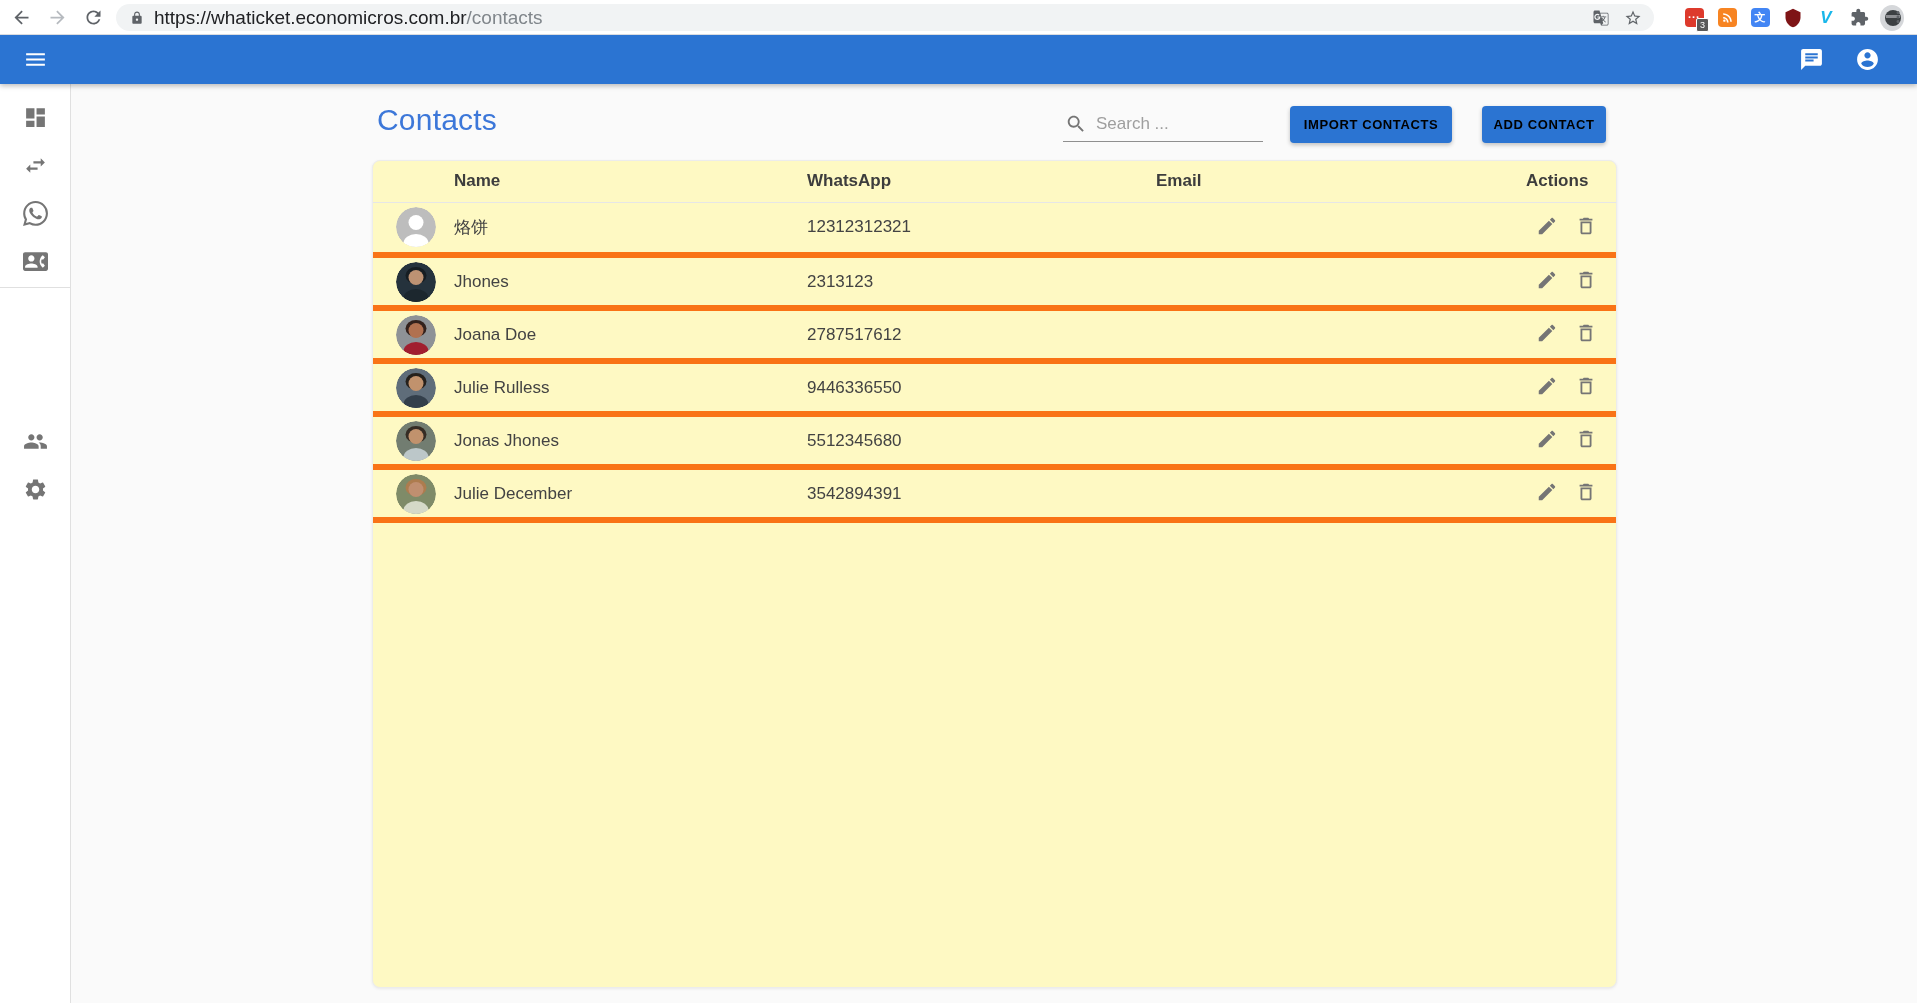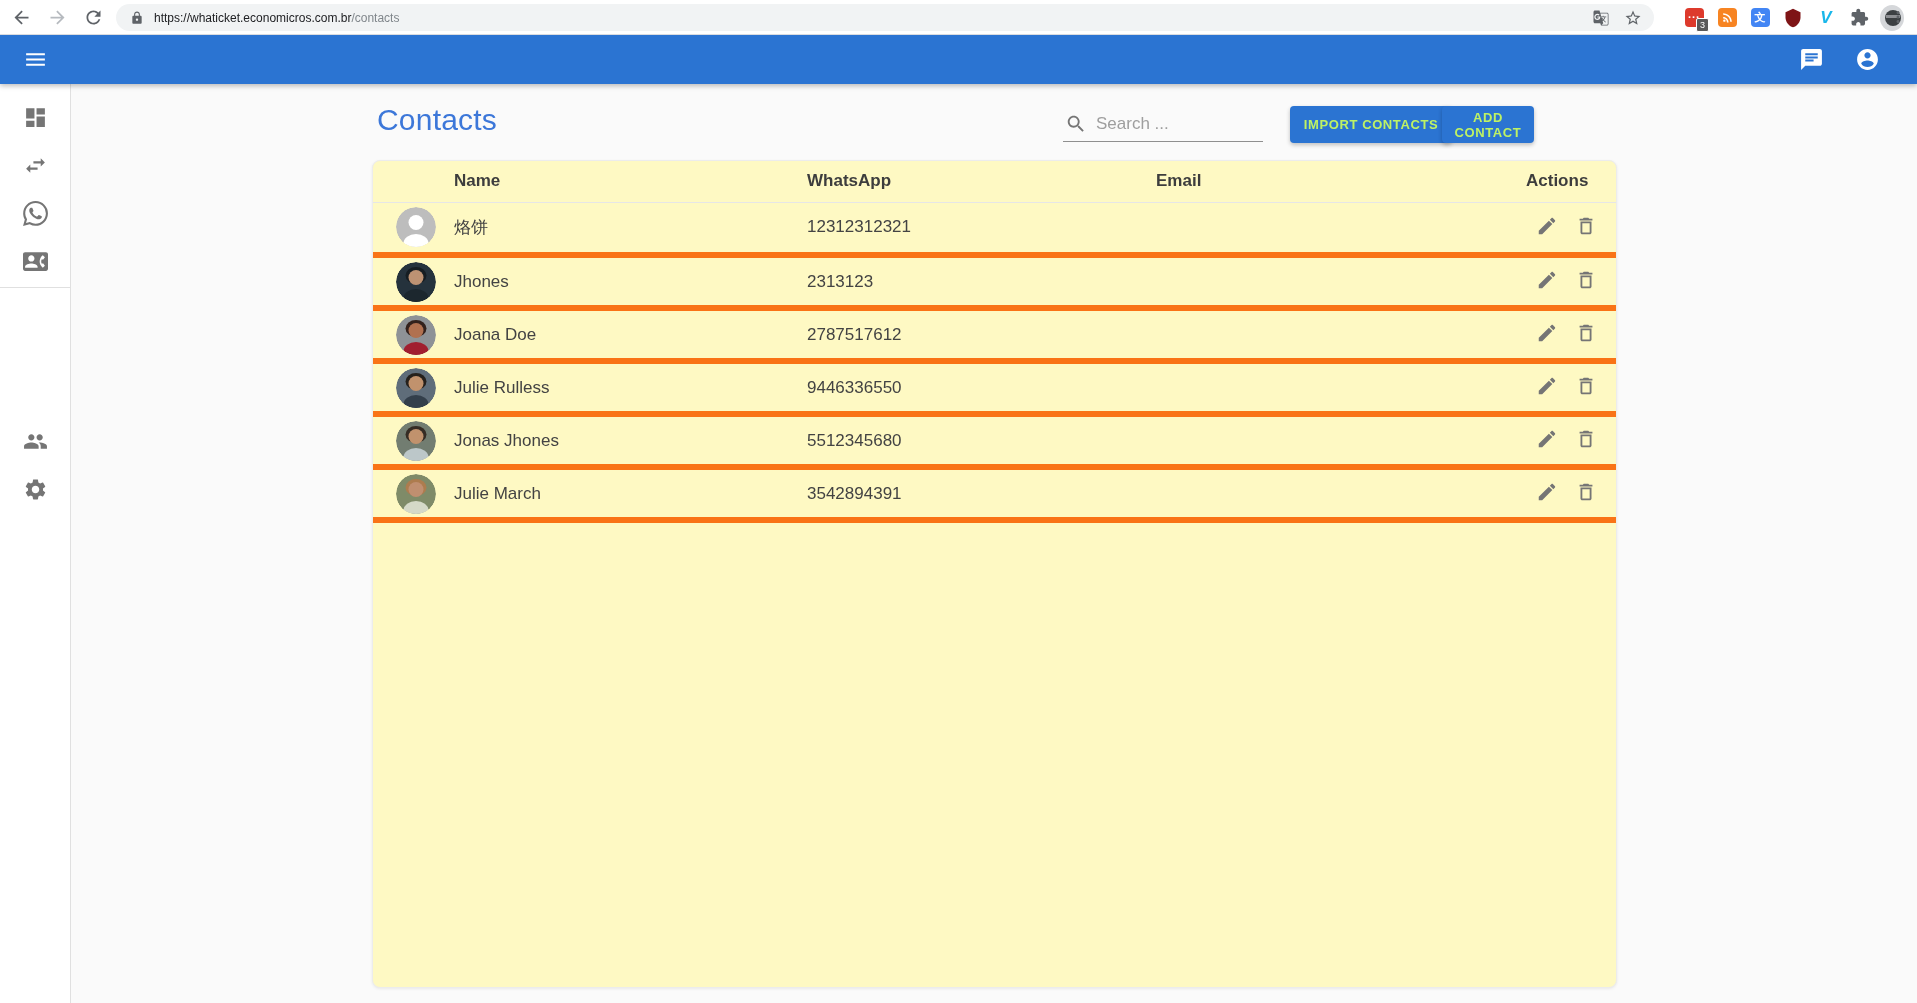--- a/index.html
+++ b/index.html
@@ -13,21 +13,21 @@
   .nav-btn { position:absolute; top:4px; width:27px; height:27px; border:none; background:transparent;
              border-radius:50%; display:flex; align-items:center; justify-content:center; cursor:pointer; }
   .nav-btn svg { width:21px; height:21px; fill:#5f6368; }
   .nav-btn.disabled svg { fill:#b6babf; }
   .btn-back { left:8px; } .btn-forward { left:44px; } .btn-refresh { left:80px; }
 
   .omnibox { position:absolute; left:116px; top:4px; width:1538px; height:27px;
              background:#f1f3f4; border-radius:14px; display:flex; align-items:center;
              padding:0 10px 0 14px; }
   .omnibox svg.lock { width:14px; height:14px; fill:#5f6368; margin-right:10px; flex:0 0 auto; }
-  .url-text { font-size:12px; color:#202124; white-space:nowrap; }
+  .url-text { font-size:19px; color:#202124; white-space:nowrap; }
   .url-path { color:#80868b; }
   .omnibox .spacer { flex:1; }
   .page-action { width:22px; height:22px; border:none; background:transparent; cursor:pointer;
                  display:flex; align-items:center; justify-content:center; margin-left:10px; }
   .page-action svg { width:18px; height:18px; fill:#5f6368; }
 
   .ext-row { position:absolute; top:0; left:1682px; height:35px; display:flex; align-items:center; gap:9px; }
   .ext-btn { width:24px; height:24px; border:none; background:transparent; cursor:pointer; position:relative;
              display:flex; align-items:center; justify-content:center; }
   .ext-sq { width:19px; height:19px; border-radius:4px; display:flex; align-items:center; justify-content:center; }
@@ -67,25 +67,25 @@
   
   .page-title { position:absolute; left:377px; top:103px; font-size:30px; font-weight:500;
                 color:var(--title); letter-spacing:.2px; }
   .search-box { position:absolute; left:1063px; top:110px; width:200px; height:32px;
                 border-bottom:1px solid #8f8f8f; display:flex; align-items:center; }
   .search-box svg { width:22px; height:22px; fill:#757575; margin:0 9px 4px 2px; flex:0 0 auto; }
   .search-input { border:none; outline:none; background:transparent; width:150px; font-size:17px;
                   color:#444; font-family:"Liberation Sans", sans-serif; padding-bottom:4px; }
   .search-input::placeholder { color:#9e9e9e; }
   .btn-contained { position:absolute; top:106px; height:37px; border:none; border-radius:4px;
-                   background:var(--accent); color:#bef264; font-family:"Liberation Sans", sans-serif;
+                   background:var(--accent); color:#000000; font-family:"Liberation Sans", sans-serif;
                    font-size:13px; font-weight:700; letter-spacing:.6px; cursor:pointer;
                    box-shadow:0 2px 4px rgba(0,0,0,.24); }
   .btn-import { left:1290px; width:162px; }
-  .btn-add { left:1442px; width:92px; }
+  .btn-add { left:1482px; width:124px; }
 
   
   .card { position:absolute; left:372px; top:160px; width:1245px; height:828px; background:#fef9c3;
           border-radius:8px; border:1px solid #ececec; box-shadow:0 1px 3px rgba(0,0,0,.07); overflow:hidden; }
   table.contacts { width:100%; border-collapse:collapse; table-layout:fixed; }
   col.c-avatar { width:81px; } col.c-name { width:353px; } col.c-wa { width:349px; }
   col.c-email { width:370px; } col.c-actions { width:92px; }
   th { height:41px; text-align:left; font-size:17px; font-weight:700; color:#3d3d3d;
        border-bottom:1px solid #e6e6e6; }
   th.h-actions { text-align:right; padding-right:32px; }
@@ -428,21 +428,21 @@
           <clipPath id="avclip5">
                   <circle cx="20" cy="20" r="20"></circle>
                 </clipPath>
           <circle class="av-bg" cx="20" cy="20" r="20" fill="#7f8b68" clip-path="url(#avclip5)"></circle>
           <ellipse class="av-hair" cx="20" cy="13.5" rx="10.5" ry="8.5" fill="#ad7c4e" clip-path="url(#avclip5)"></ellipse>
           <circle class="av-head" cx="20" cy="15.5" r="7.5" fill="#c08f70" clip-path="url(#avclip5)"></circle>
           <ellipse class="av-body" cx="20" cy="36.5" rx="12.5" ry="9.5" fill="#d5d9c8" clip-path="url(#avclip5)"></ellipse>
         </svg>
       </span>
     </td>
-    <td class="cell-name">Julie March</td>
+    <td class="cell-name">Julie December</td>
     <td class="cell-number">3542894391</td>
     <td class="cell-email"></td>
     <td class="cell-actions">
       <button class="icon-btn">
         <svg viewBox="0 0 24 24">
                 <path d="M3 17.25V21h3.75L17.81 9.94l-3.75-3.75L3 17.25zM20.71 7.04c.39-.39.39-1.02 0-1.41l-2.34-2.34c-.39-.39-1.02-.39-1.41 0l-1.83 1.83 3.75 3.75 1.83-1.83z"></path>
               </svg>
       </button>
       <button class="icon-btn">
         <svg viewBox="0 0 24 24">

